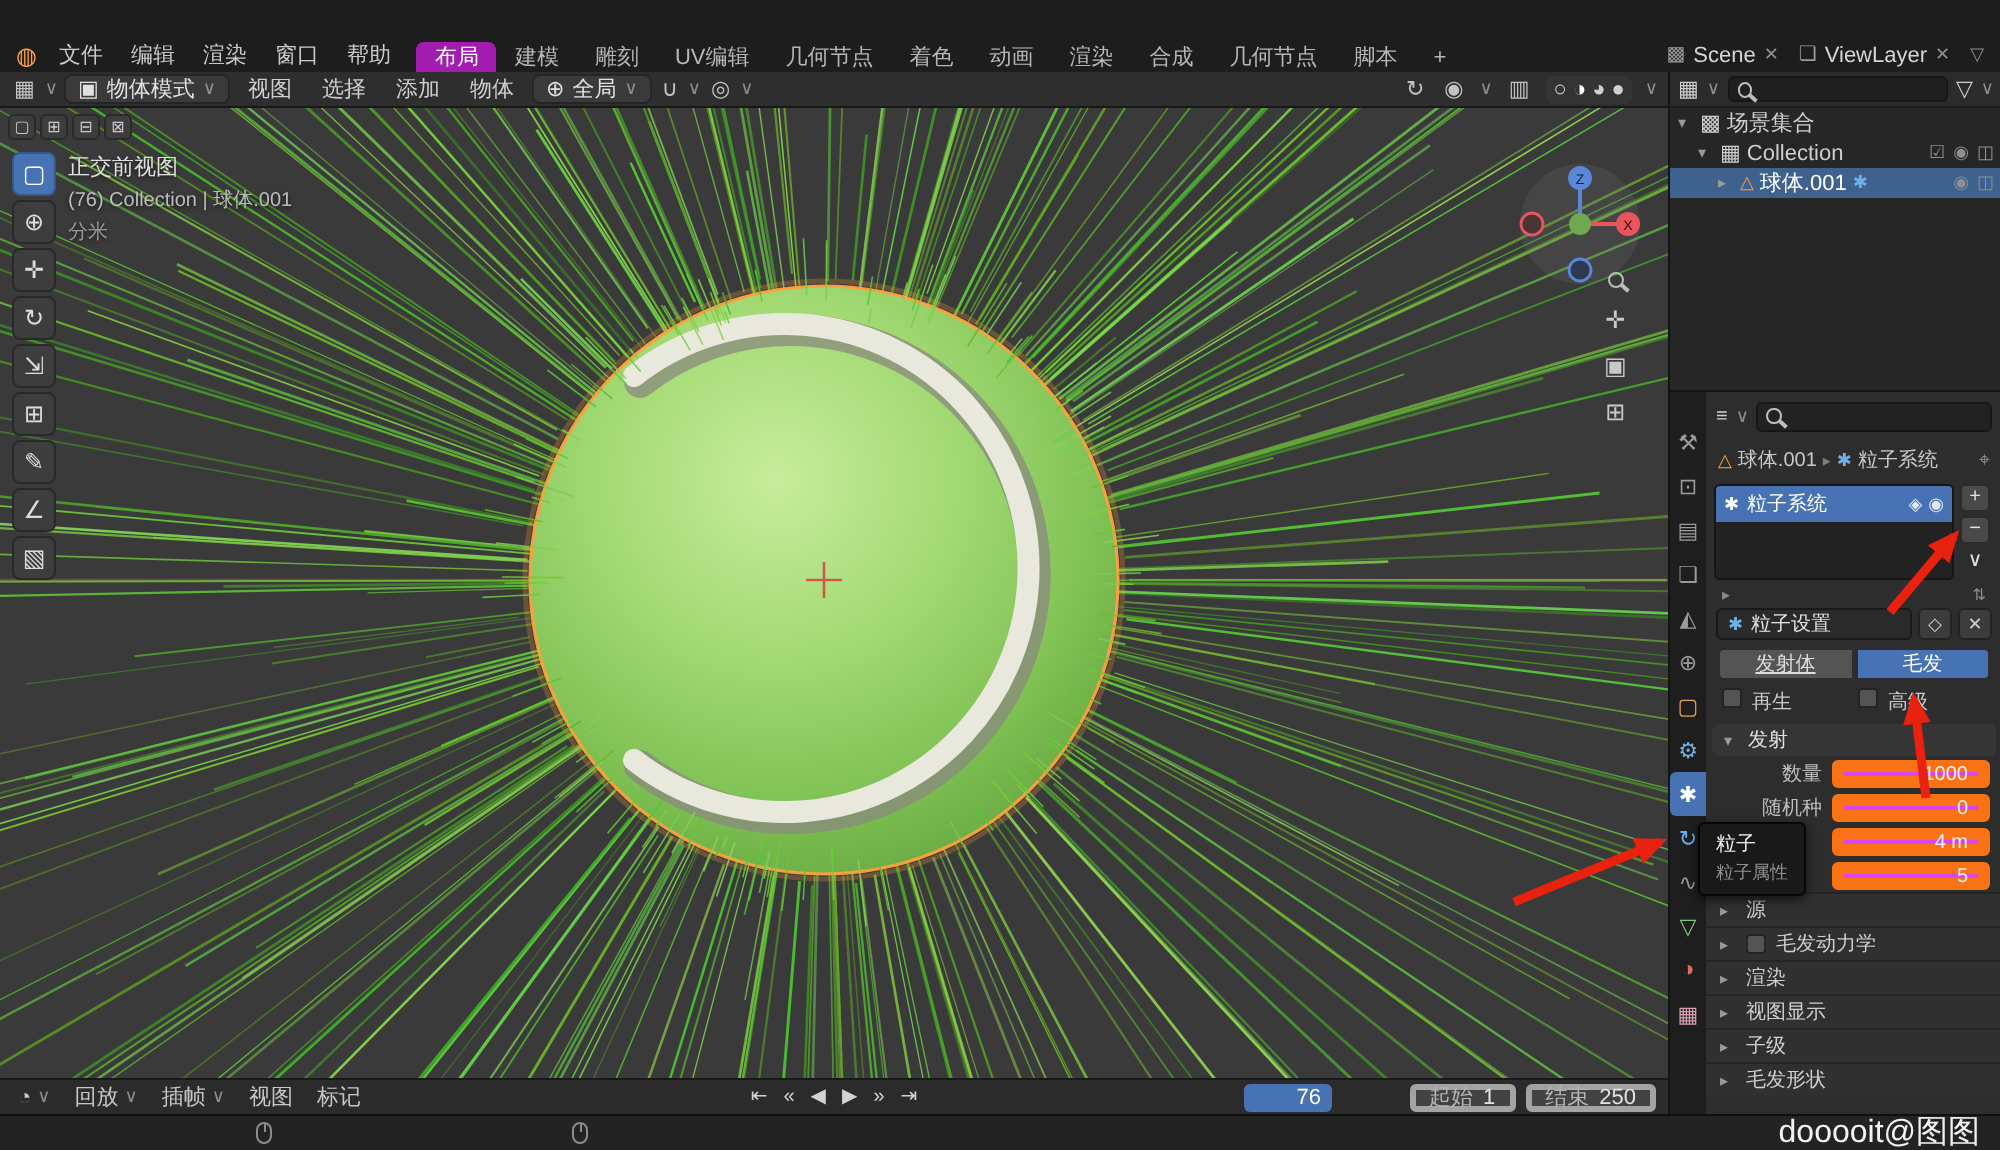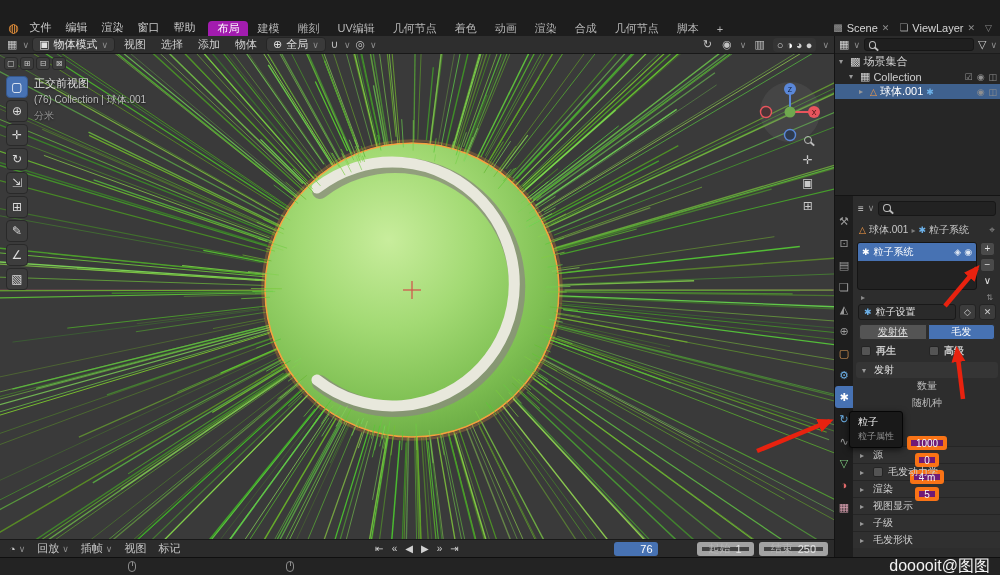--- a/index.html
+++ b/index.html
@@ -52,21 +52,21 @@
   .vp-sideicons{position:absolute;left:802px;top:82px;z-index:4;display:flex;flex-direction:column;gap:9px;align-items:center;color:#c9c9c9;font-size:12px;}
   .mag{display:inline-block;width:8px;height:8px;border:1.6px solid #bdbdbd;border-radius:50%;position:relative;}
   .mag::after{content:"";position:absolute;width:5px;height:1.6px;background:#bdbdbd;right:-4px;bottom:-2px;transform:rotate(42deg);}
 
   
   .timeline{position:absolute;top:539px;left:0;width:834px;height:18px;background:#2b2b2b;border-top:1px solid #191919;display:flex;align-items:center;gap:6px;padding:0 6px;}
   .tml-menu{color:#c6c6c6;padding:0 3px;display:flex;align-items:center;gap:3px;}
   .tml-center{position:absolute;left:50%;transform:translateX(-50%);display:flex;gap:8px;color:#d2d2d2;font-size:10px;}
   .tml-right{margin-left:auto;display:flex;align-items:center;gap:5px;}
   .frame-field{background:#4772b3;color:#fff;border-radius:3px;height:14px;min-width:44px;display:flex;align-items:center;justify-content:flex-end;padding:0 5px;margin-right:34px;}
-  .range-field{background:#434343;border:5px solid #a3a3a3;color:#e3e3e3;border-radius:3px;height:14px;display:flex;align-items:center;gap:5px;padding:0 7px;}
+  .range-field{background:#434343;border:3px solid #a3a3a3;color:#e3e3e3;border-radius:3px;height:14px;display:flex;align-items:center;gap:5px;padding:0 7px;}
   .range-field .lab{color:#b5b5b5;}
 
   
   .right-panel{position:absolute;top:36px;left:834px;width:166px;height:521px;background:#2d2d2d;border-left:1px solid #141414;}
   .outliner{position:absolute;top:0;left:0;width:166px;height:160px;background:#262626;border-bottom:1px solid #141414;overflow:hidden;}
   .ol-header{height:18px;display:flex;align-items:center;gap:4px;padding:0 4px;background:#2b2b2b;border-bottom:1px solid #1c1c1c;}
   .ol-search{flex:1;height:13px;background:#1f1f1f;border:1px solid #161616;border-radius:3px;display:flex;align-items:center;padding:0 4px;gap:3px;}
   .ol-search input{background:transparent;border:none;outline:none;color:#ddd;font-size:9px;width:100%;}
   .ol-row{height:15px;display:flex;align-items:center;gap:3px;padding:0 4px;color:#cfcfcf;}
   .ol-row .right{margin-left:auto;display:flex;gap:4px;color:#8f8f8f;font-size:9px;}
@@ -98,26 +98,26 @@
   .list-filter{height:10px;display:flex;align-items:center;padding:0 8px;color:#8b8b8b;font-size:8px;}
   .list-filter .right{margin-left:auto;}
   .datablock{height:20px;display:flex;align-items:center;gap:3px;padding:0 5px;}
   .db-field{flex:1;height:16px;background:#2a2a2a;border:1px solid #191919;border-radius:3px;display:flex;align-items:center;gap:4px;padding:0 5px;color:#e2e2e2;}
   .sq-btn{width:17px;height:16px;background:#3c3c3c;border:1px solid #232323;border-radius:3px;color:#cfcfcf;font-size:9px;display:flex;align-items:center;justify-content:center;}
   .toggle-row{height:18px;display:flex;gap:1px;padding:0 6px;margin-top:2px;}
   .tg{flex:1;height:16px;display:flex;align-items:center;justify-content:center;color:#ddd;background:#545454;border:1px solid #2e2e2e;}
   .tg.left{border-radius:3px 0 0 3px;text-decoration:underline;} .tg.right{border-radius:0 3px 3px 0;}
   .tg.active{background:#4772b3;color:#fff;}
   .cb-row{height:16px;display:flex;align-items:center;padding:0 8px;gap:4px;margin-top:1px;}
-  .cb-row .half{flex:1;display:flex;align-items:center;gap:5px;color:#c9c9c9;font-weight:bold;}
+  .cb-row .half{flex:1;display:flex;gap:5px;color:#c9c9c9;}
   .checkbox{width:10px;height:10px;background:#545454;border:1px solid #242424;border-radius:2px;}
   .sec-head{height:16px;display:flex;align-items:center;gap:4px;padding:0 6px;color:#e0e0e0;background:#353535;border-radius:3px;margin:3px 3px 1px 3px;}
-  .num-row{height:16px;display:flex;align-items:center;gap:5px;padding:0 6px;margin-top:1px;flex-direction:column;}
+  .num-row{height:16px;display:flex;align-items:center;gap:5px;padding:0 6px;margin-top:1px;}
   .num-row .lab{flex:0 0 52px;text-align:right;color:#bdbdbd;}
-  .num-field{flex:1;height:14px;background:#701a75;border:4px solid #f97316;border-radius:3px;color:#f2f2f2;display:flex;align-items:center;justify-content:flex-end;padding:0 5px;}
+  .num-field{flex:1;height:14px;background:#d946ef;border:6px solid #f97316;border-radius:3px;color:#f2f2f2;display:flex;align-items:center;justify-content:flex-end;padding:0 5px;}
   .section-row{height:17px;display:flex;align-items:center;gap:5px;padding:0 7px;background:#303030;border-top:1px solid #252525;color:#cfcfcf;}
   .section-row:first-of-type{margin-top:4px;}
 
   
   .statusbar{position:absolute;top:557px;left:0;width:1000px;height:18px;background:#232323;border-top:1px solid #0f0f0f;display:flex;align-items:center;color:#9a9a9a;}
   .mouse-ico{width:8px;height:11px;border:1px solid #8c8c8c;border-radius:4px;position:relative;}
   .mouse-ico::after{content:"";position:absolute;left:50%;top:0;width:1px;height:4px;background:#8c8c8c;}
   .watermark{margin-left:auto;padding-right:10px;color:#f2f2f2;font-size:16px;}
 
   

